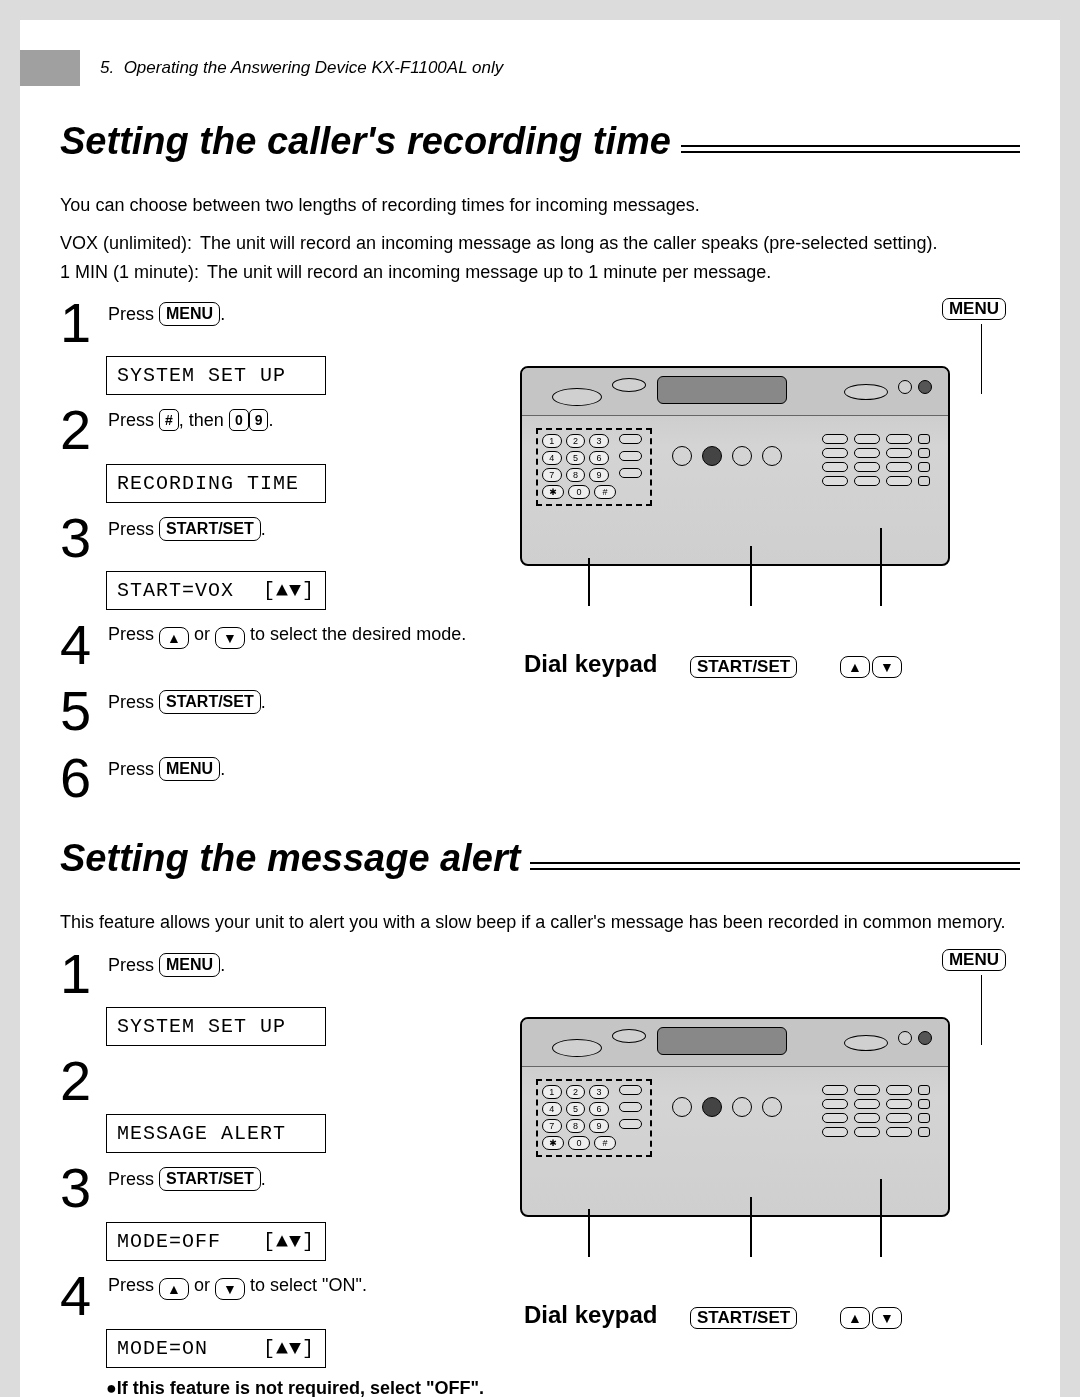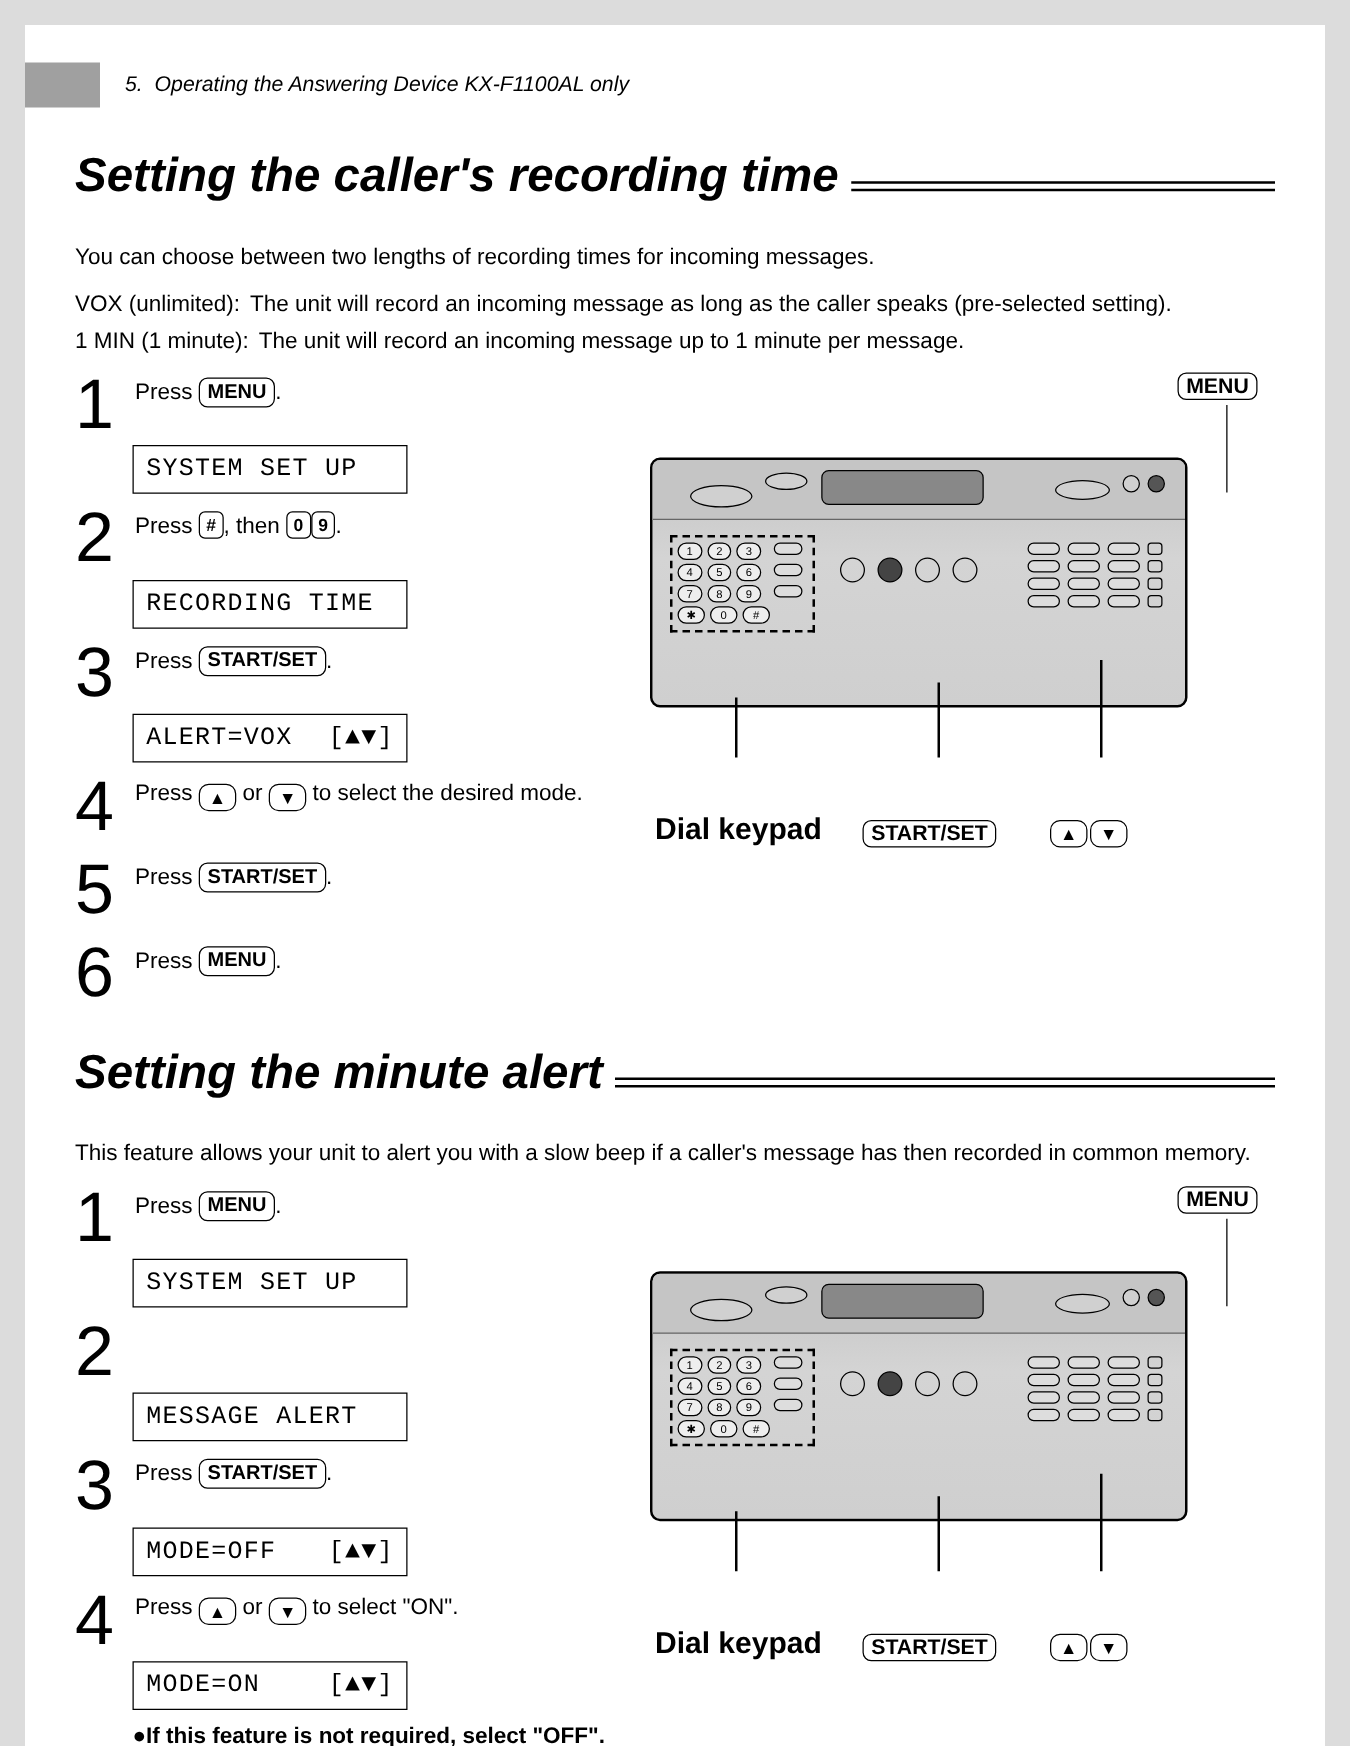--- a/index.html
+++ b/index.html
@@ -267,21 +267,21 @@
         </div>
         <div class="lcd"><span>RECORDING TIME</span></div>
 
         <div class="step">
           <div class="step-num">3</div>
           <div class="step-body">
             <span>Press</span>
             <span class="key">START/SET</span>.
           </div>
         </div>
-        <div class="lcd"><span>ALERT=VOX</span><span>[▲▼]</span></div>
+        <div class="lcd"><span>START=VOX</span><span>[▲▼]</span></div>
 
         <div class="step">
           <div class="step-num">4</div>
           <div class="step-body">
             <span>Press</span>
             <span class="key-arrow">▲</span><span> or </span><span class="key-arrow">▼</span>
             <span>to select the desired mode.</span>
           </div>
         </div>
 
@@ -383,25 +383,25 @@
           <div class="label-ss">START/SET</div>
           <div class="label-arrows">
             <span class="key-arrow">▲</span>
               <span class="key-arrow">▼</span>
           </div>
         </div>
       </div>
     </div>
 
     <div class="section-title-row" style="margin-top:30px">
-      <div class="section-title">Setting the minute alert</div>
+      <div class="section-title">Setting the message alert</div>
       <div class="double-rule"></div>
     </div>
 
-    <p class="para">This feature allows your unit to alert you with a slow beep if a caller's message has then recorded in common memory.</p>
+    <p class="para">This feature allows your unit to alert you with a slow beep if a caller's message has been recorded in common memory.</p>
 
     <div class="cols">
       <div class="steps-col">
 
         <div class="step">
           <div class="step-num">1</div>
           <div class="step-body">
             <span>Press</span>
             <span class="key">MENU</span>.
           </div>

